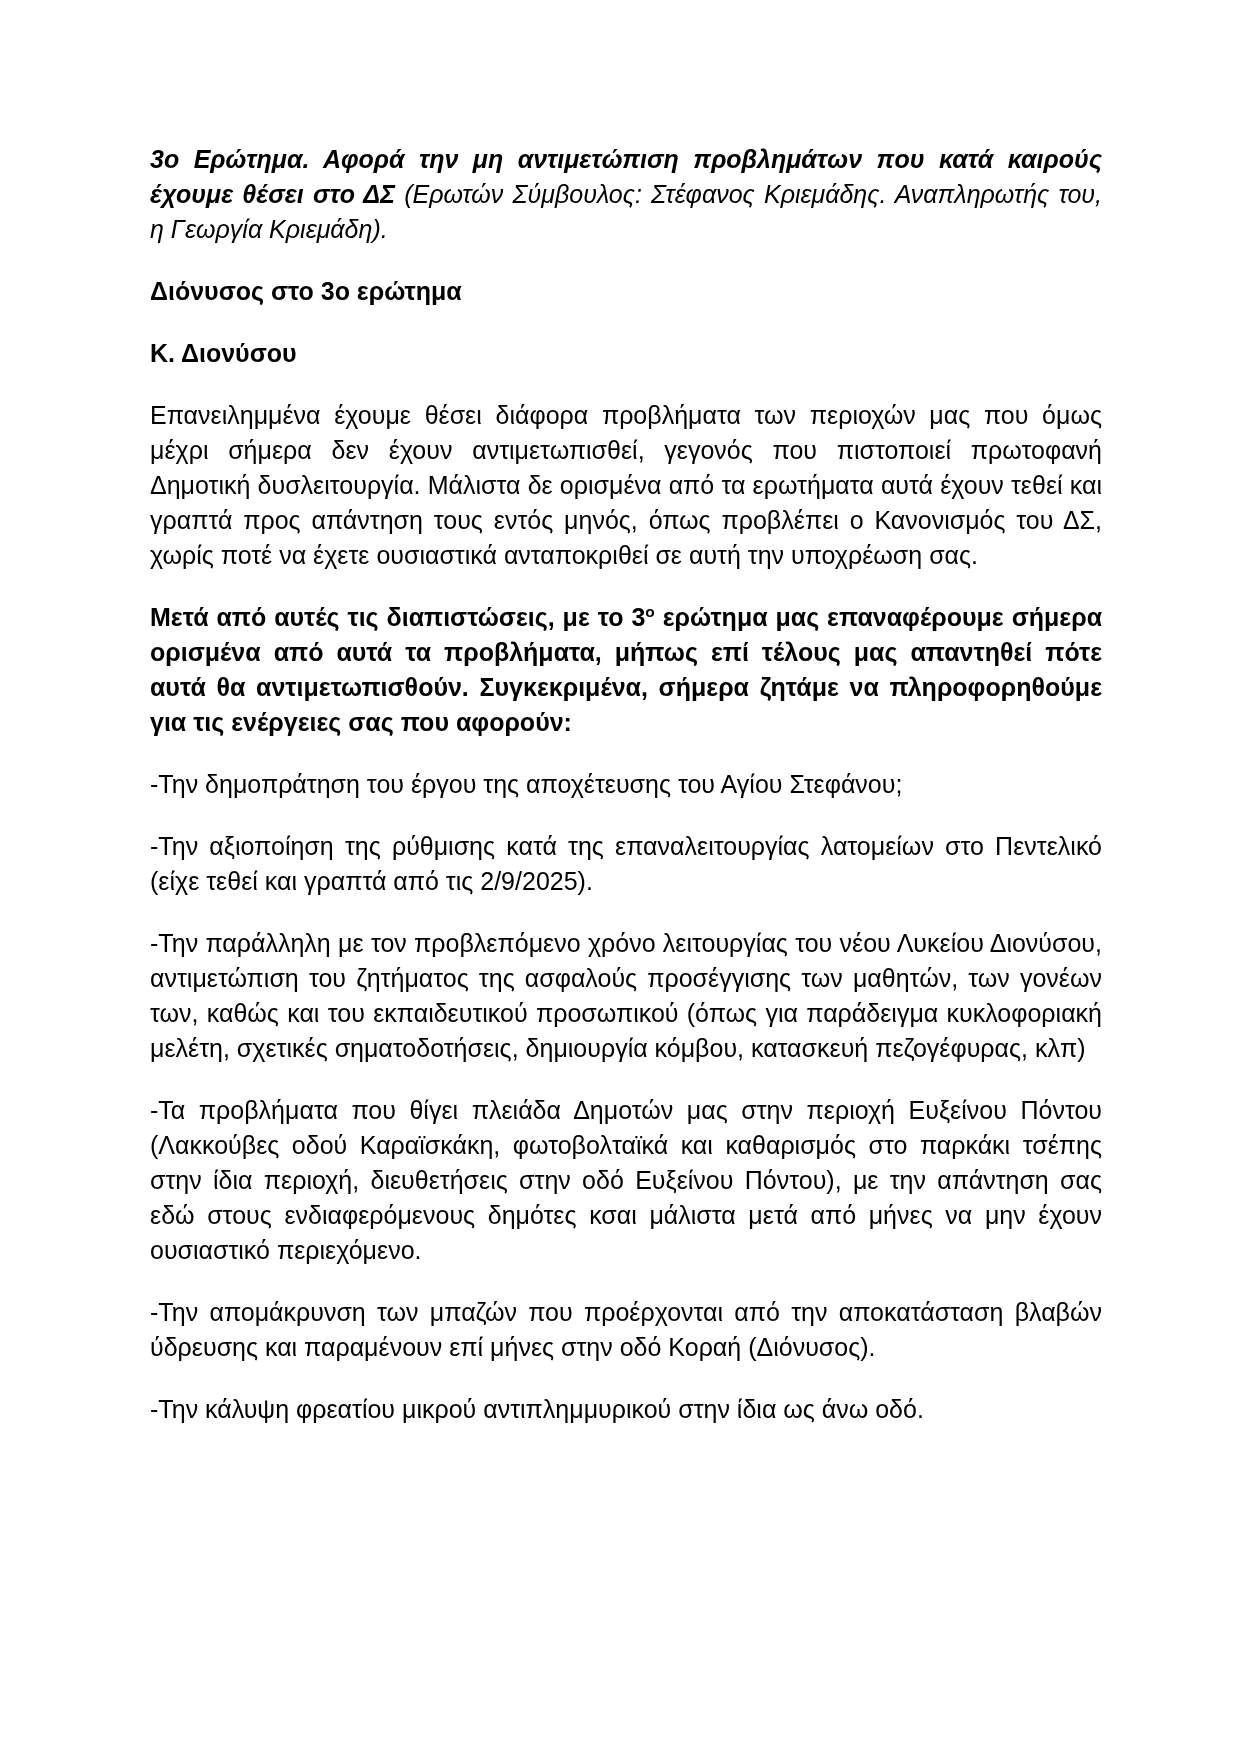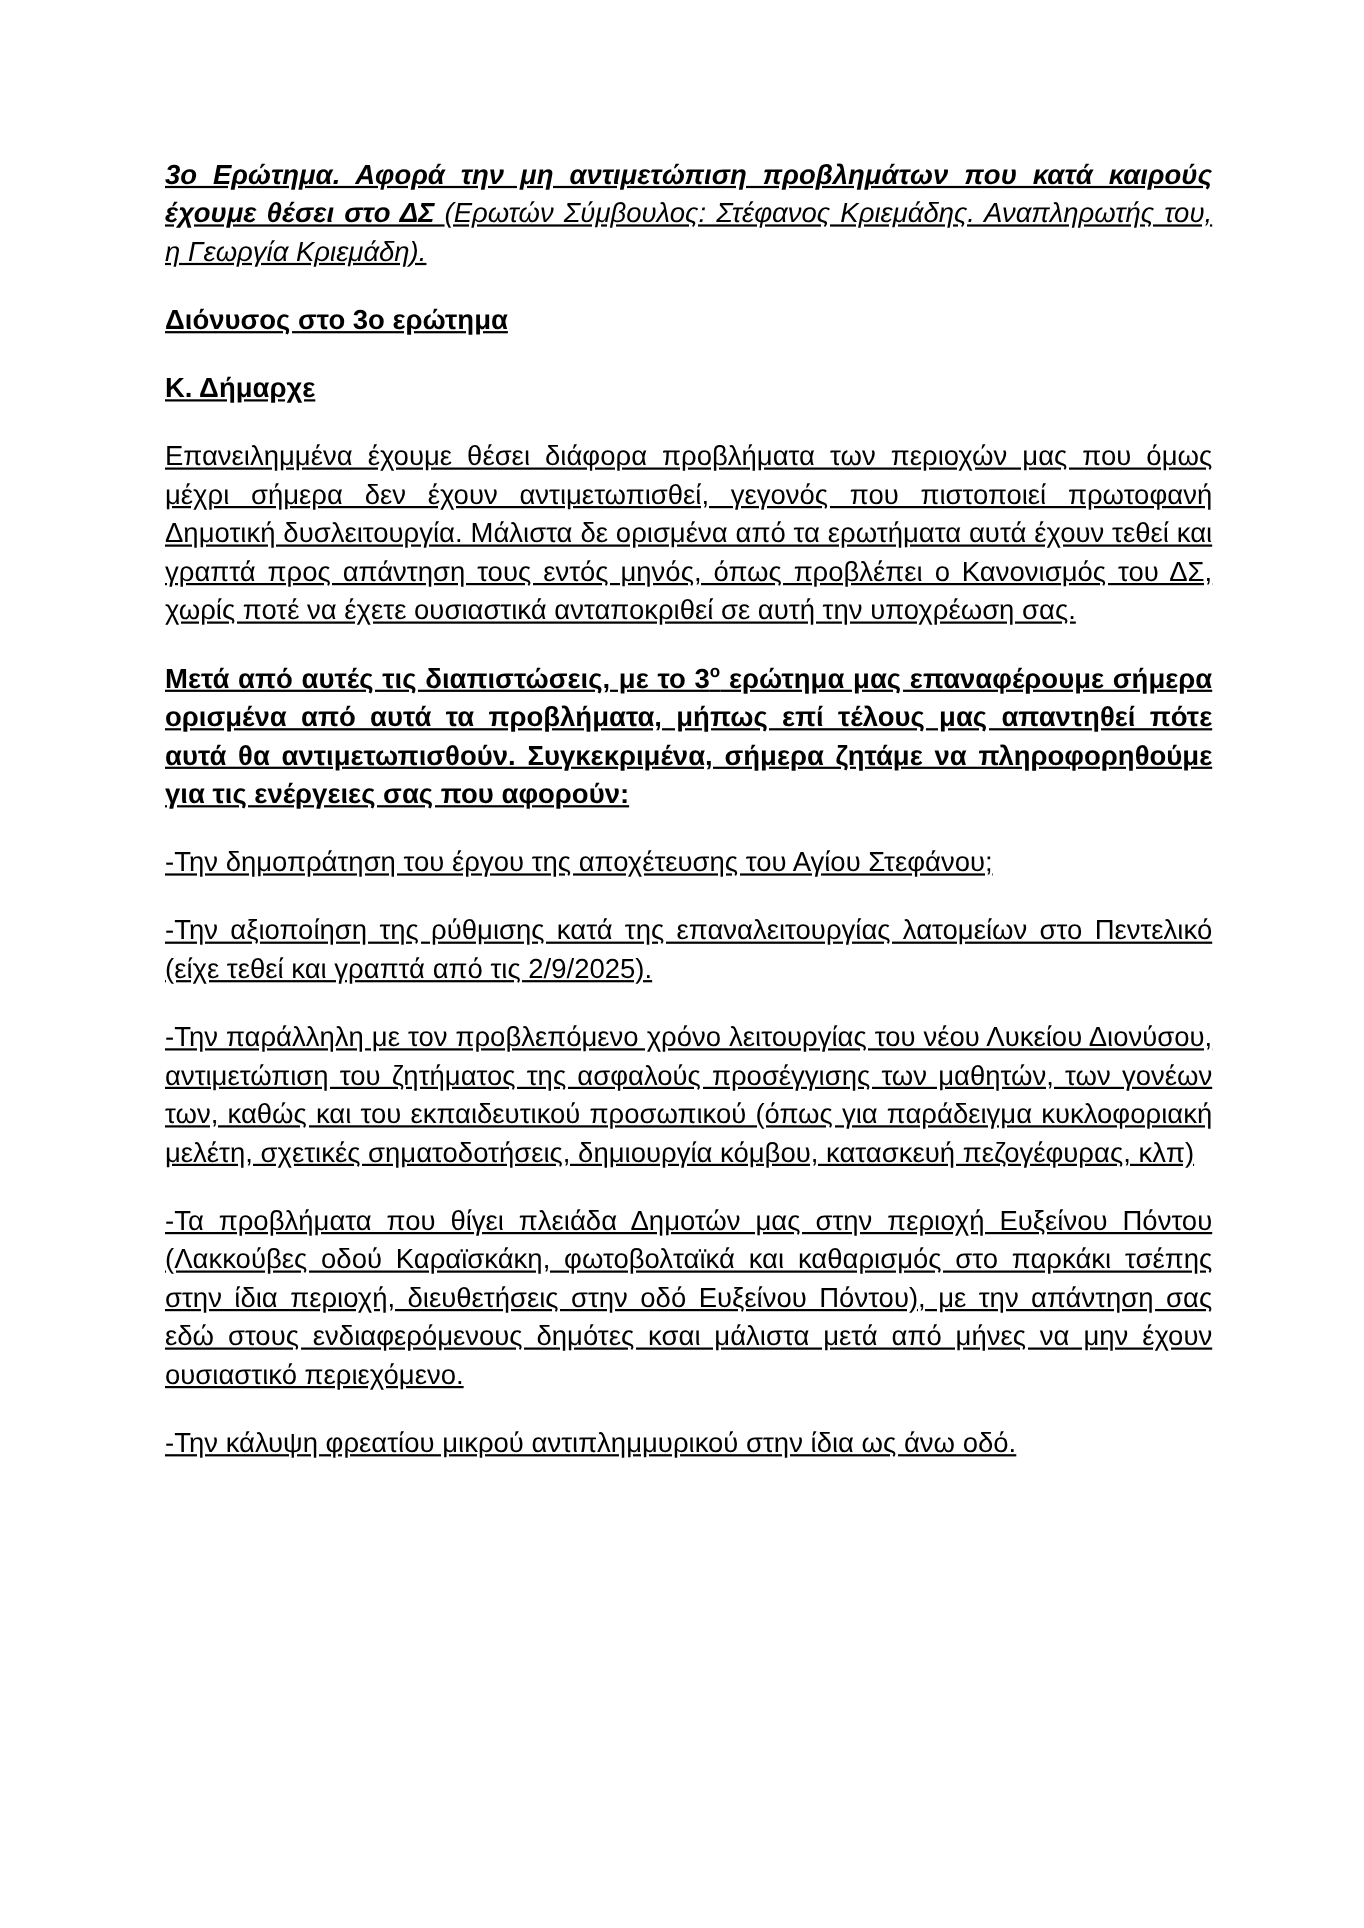--- a/index.html
+++ b/index.html
@@ -20,21 +20,20 @@
     position: absolute;
     left: 150px;
     top: 142px;
     width: 952px;
     font-size: 25px;
     line-height: 35px;
     text-align: justify;
   }
   .content p {
     margin: 0 0 27px 0;
-    text-decoration: underline;
   }
   .b  { font-weight: bold; }
   .i  { font-style: italic; }
   .bi { font-weight: bold; font-style: italic; }
   sup {
     font-size: 0.62em;
     line-height: 0;
     vertical-align: super;
   }
 </style>
@@ -43,35 +42,36 @@
 
 <div class="page">
   <div class="content">
 
     <p>
       <span class="bi">3ο Ερώτημα. Αφορά την μη αντιμετώπιση προβλημάτων που κατά καιρούς έχουμε θέσει στο ΔΣ </span><span class="i">(Ερωτών Σύμβουλος: Στέφανος Κριεμάδης. Αναπληρωτής του, η Γεωργία Κριεμάδη).</span>
     </p>
 
     <p class="b">Διόνυσος στο 3ο ερώτημα</p>
 
-    <p class="b">Κ. Δήμαρχε</p>
+    <p class="b">Κ. Διονύσου</p>
 
     <p>Επανειλημμένα έχουμε θέσει διάφορα προβλήματα των περιοχών μας που όμως μέχρι σήμερα δεν έχουν αντιμετωπισθεί, γεγονός που πιστοποιεί πρωτοφανή Δημοτική δυσλειτουργία. Μάλιστα δε ορισμένα από τα ερωτήματα αυτά έχουν τεθεί και γραπτά προς απάντηση τους εντός μηνός, όπως προβλέπει ο Κανονισμός του ΔΣ, χωρίς ποτέ να έχετε ουσιαστικά ανταποκριθεί σε αυτή την υποχρέωση σας.</p>
 
 
     <p class="b">
       <span>Μετά από αυτές τις διαπιστώσεις, με το 3</span><sup>ο</sup><span> ερώτημα μας επαναφέρουμε σήμερα ορισμένα από αυτά τα προβλήματα, μήπως επί τέλους μας απαντηθεί πότε αυτά θα αντιμετωπισθούν. Συγκεκριμένα, σήμερα ζητάμε να πληροφορηθούμε για τις ενέργειες σας που αφορούν:</span>
     </p>
 
     <p>-Την δημοπράτηση του έργου της αποχέτευσης του Αγίου Στεφάνου;</p>
 
     <p>-Την αξιοποίηση της ρύθμισης κατά της επαναλειτουργίας λατομείων στο Πεντελικό (είχε τεθεί και γραπτά από τις 2/9/2025).</p>
 
     <p>-Την παράλληλη με τον προβλεπόμενο χρόνο λειτουργίας του νέου Λυκείου Διονύσου, αντιμετώπιση του ζητήματος της ασφαλούς προσέγγισης των μαθητών, των γονέων των, καθώς και του εκπαιδευτικού προσωπικού (όπως για παράδειγμα κυκλοφοριακή μελέτη, σχετικές σηματοδοτήσεις, δημιουργία κόμβου, κατασκευή πεζογέφυρας, κλπ)</p>
 
 
     <p>-Τα προβλήματα που θίγει πλειάδα Δημοτών μας στην περιοχή Ευξείνου Πόντου (Λακκούβες οδού Καραϊσκάκη, φωτοβολταϊκά και καθαρισμός στο παρκάκι τσέπης στην ίδια περιοχή, διευθετήσεις στην οδό Ευξείνου Πόντου), με την απάντηση σας εδώ στους ενδιαφερόμενους δημότες κσαι μάλιστα μετά από μήνες να μην έχουν ουσιαστικό περιεχόμενο.</p>
 
+    <p>-Την απομάκρυνση των μπαζών που προέρχονται από την αποκατάσταση βλαβών ύδρευσης και παραμένουν επί μήνες στην οδό Κοραή (Διόνυσος).</p>
 
     <p>-Την κάλυψη φρεατίου μικρού αντιπλημμυρικού στην ίδια ως άνω οδό.</p>
 
   </div>
 </div>
 
 </body></html>

